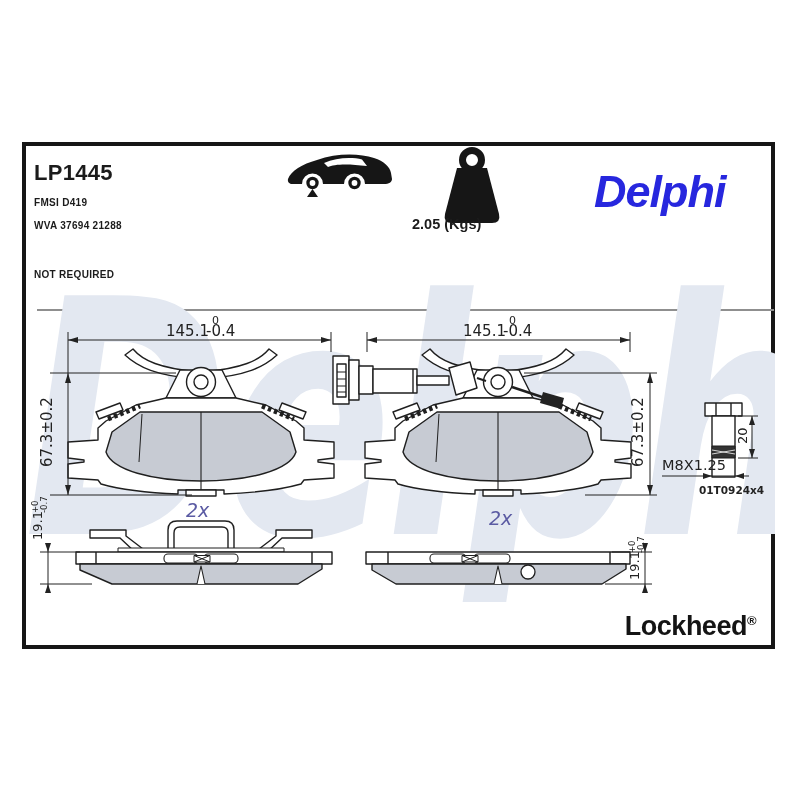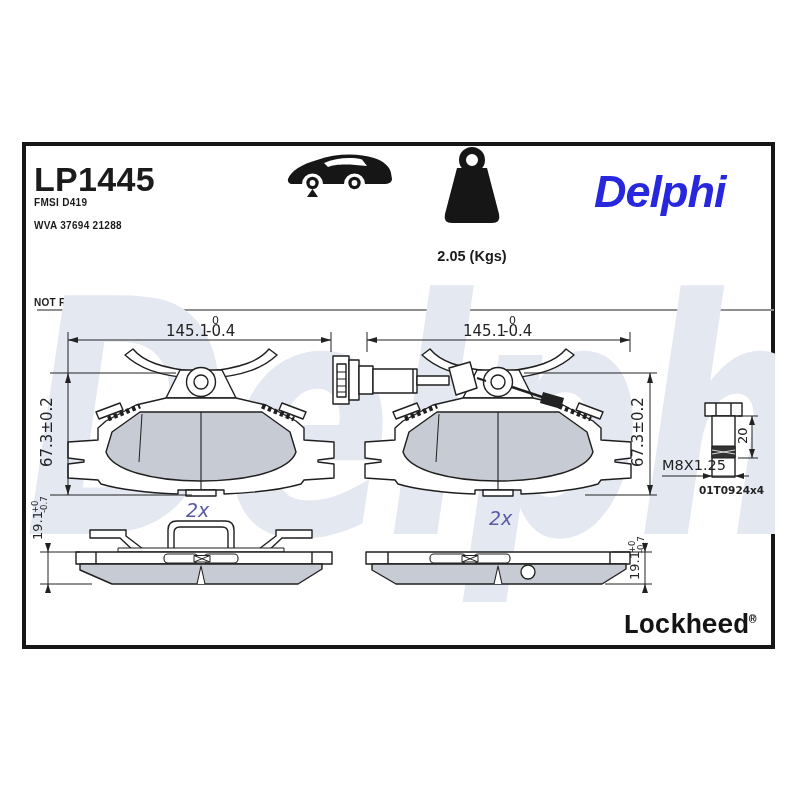--- a/index.html
+++ b/index.html
@@ -1,27 +1,27 @@
 <!DOCTYPE html>
 <html><head>
 <meta charset="utf-8">
 <style>
   html,body{margin:0;padding:0;background:#fff;}
   body{width:800px;height:800px;position:relative;font-family:"Liberation Sans",sans-serif;overflow:hidden;}
   .frame{position:absolute;left:22px;top:142px;width:753px;height:507px;border:4px solid #161616;box-sizing:border-box;background:transparent;}
   .hdr{position:absolute;color:#1b1b1b;font-weight:bold;letter-spacing:.3px;}
-  .pn{left:34px;top:160px;font-size:34px;}
+  .pn{left:34px;top:160px;font-size:22px;}
   .sub{font-size:10px;}
   .fmsi{left:34px;top:197px;}
   .wva{left:34px;top:220px;}
-  .note{left:34px;top:269px;margin-top:28px;}
-  .weight-label{position:absolute;left:412px;top:248px;width:120px;text-align:center;font-size:14.5px;font-weight:bold;color:#1b1b1b;}
+  .note{left:34px;top:269px;}
+  .weight-label{position:absolute;left:412px;top:216px;width:120px;text-align:left;font-size:14.5px;font-weight:bold;color:#1b1b1b;}
   .delphi-logo{position:absolute;left:594px;top:166px;font-size:45px;font-weight:bold;font-style:italic;letter-spacing:-1px;color:#2727DE;}
   .sep{position:absolute;left:37px;top:309px;width:737px;height:2px;background:#8f8f8f;}
-  .lockheed{position:absolute;left:520px;top:611px;width:236px;text-align:right;font-family:Liberation Mono, monospace;font-weight:bold;font-size:27px;color:#141414;letter-spacing:-.5px;}
+  .lockheed{position:absolute;left:520px;top:611px;width:236px;text-align:right;font-family:Liberation Sans, sans-serif;font-weight:bold;font-size:27px;color:#141414;letter-spacing:-.5px;}
   .lockheed sup{font-size:13px;}
   svg text{font-family:"DejaVu Sans",sans-serif;}
   .dimtxt{fill:#222;}
   .qty{fill:#5b5ba3;font-style:italic;}
 </style>
 </head>
 <body>
 
 <div class="frame"></div>
 

